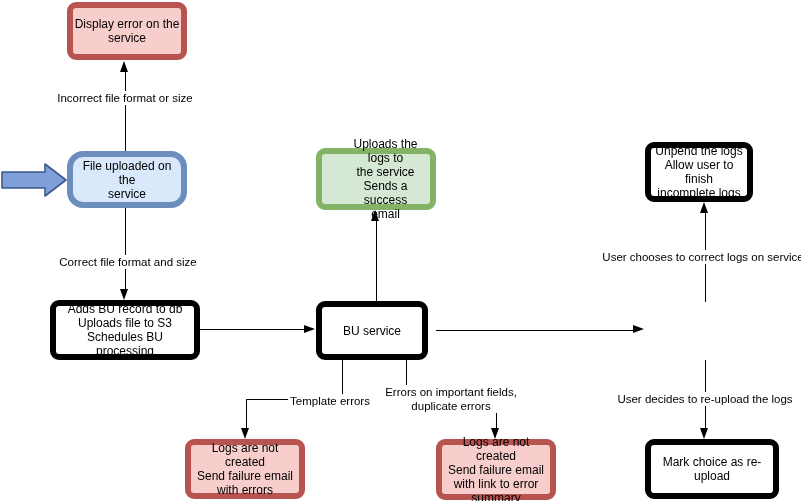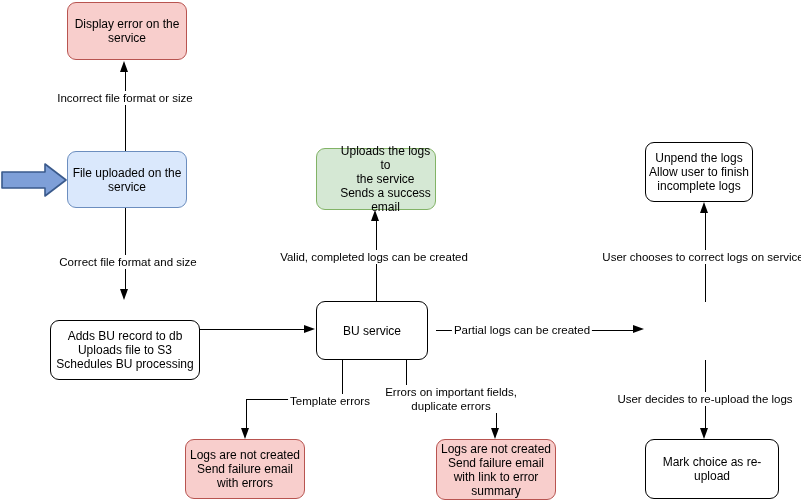--- a/index.html
+++ b/index.html
@@ -1,26 +1,26 @@
 <!DOCTYPE html>
 <html><head>
 <meta charset="utf-8">
 <style>
   html,body{margin:0;padding:0;background:#fff;}
   #canvas{
     position:relative;width:801px;height:501px;background:#ffffff;
     overflow:hidden;font-family:"Liberation Sans",sans-serif;color:#000;
   }
   .node{
-    position:absolute;box-sizing:border-box;border:1px solid #737373;border-radius:9px;
+    position:absolute;box-sizing:border-box;border:6px solid #737373;border-radius:9px;
     background:#fff;display:flex;align-items:center;justify-content:center;
     text-align:center;font-size:12px;line-height:14px;white-space:pre-line;padding:1px;
   }
   .node.pink{background:#f8cecc;border-color:#b85450;}
-  .node.blue{background:#dae8fc;border-color:#6c8ebf;}
+  .node.blue{background:#dae8fc;border-color:#6c8ebf;border-radius:16px;}
   .node.green{background:#d5e8d4;border-color:#82b366;}
   .node.yellow{background:#fff2cc;border-color:#d6b656;}
   .node.white{background:#ffffff;border-color:#000000;}
   .hline{position:absolute;height:0;border-top:1px solid #000;}
   .vline{position:absolute;width:0;border-left:1px solid #000;}
   .ah{position:absolute;width:0;height:0;}
   .ah.up{border-left:4.5px solid transparent;border-right:4.5px solid transparent;border-bottom:11px solid #000;}
   .ah.down{border-left:4.5px solid transparent;border-right:4.5px solid transparent;border-top:11px solid #000;}
   .ah.right{border-top:4.5px solid transparent;border-bottom:4.5px solid transparent;border-left:11px solid #000;}
   .edge-label{
@@ -51,43 +51,41 @@
   <div class="vline" style="left:342px;top:360px;height:39px;"></div>
   <div class="hline" style="left:246px;top:399px;width:96px;"></div>
   <div class="vline" style="left:246px;top:399px;height:29px;"></div>
 
   <div class="vline" style="left:406px;top:360px;height:39px;"></div>
   <div class="hline" style="left:406px;top:399px;width:90px;"></div>
   <div class="vline" style="left:496px;top:399px;height:29px;"></div>
 
   <div class="edge-label" style="left:125px;top:98px;">Incorrect file format or size</div>
   <div class="edge-label" style="left:128px;top:262px;">Correct file format and size</div>
-  <div class="edge-label" style="left:374px;top:257px;">Valid, completed logs can be created</div>
-  <div class="edge-label" style="left:522px;top:330px;">Partial logs can be created</div>
   <div class="edge-label" style="left:330px;top:401px;">Template errors</div>
   <div class="edge-label" style="left:451px;top:399px;">Errors on important fields,
 duplicate errors</div>
   <div class="edge-label" style="left:703px;top:257px;">User chooses to correct logs on service</div>
   <div class="edge-label" style="left:705px;top:399px;">User decides to re-upload the logs</div>
 
   <div class="ah up" style="left:120px;top:61px;"></div>
   <div class="ah down" style="left:120px;top:289px;"></div>
   <div class="ah right" style="left:304px;top:325px;"></div>
   <div class="ah up" style="left:371px;top:210px;"></div>
   <div class="ah right" style="left:633px;top:325px;"></div>
   <div class="ah up" style="left:700px;top:202px;"></div>
   <div class="ah down" style="left:700px;top:428px;"></div>
   <div class="ah down" style="left:241px;top:428px;"></div>
   <div class="ah down" style="left:491px;top:428px;"></div>
 
   <div class="node pink" style="left:67px;top:2px;width:120px;height:58px;"><span>Display error on the
 service</span></div>
   <div class="node blue" style="left:67px;top:151px;width:120px;height:57px;"><span>File uploaded on the
 service</span></div>
-  <div class="node white" style="left:50px;top:300px;width:150px;height:60px;margin-top:20px;"><span>Adds BU record to db
+  <div class="node white" style="left:50px;top:300px;width:150px;height:60px;"><span>Adds BU record to db
 Uploads file to S3
 Schedules BU processing</span></div>
   <div class="node green" style="left:316px;top:148px;width:120px;height:62px;padding-left:20px;"><span>Uploads the logs to
 the service
 Sends a success
 email</span></div>
   <div class="node white" style="left:316px;top:301px;width:112px;height:59px;"><span>BU service</span></div>
   <div class="node white" style="left:645px;top:142px;width:108px;height:60px;"><span>Unpend the logs
 Allow user to finish
 incomplete logs</span></div>

